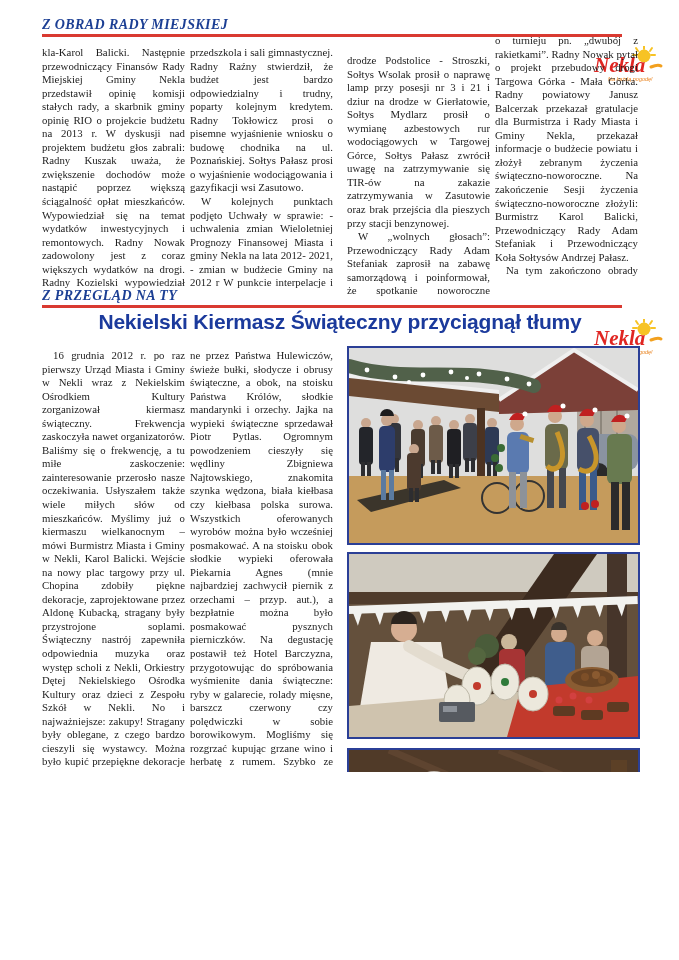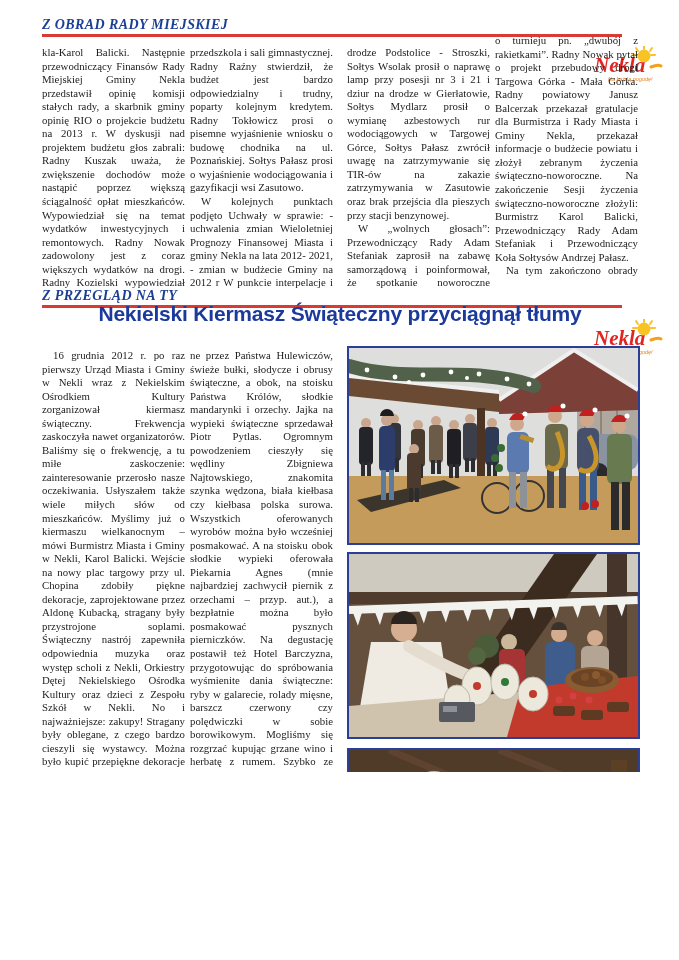--- a/index.html
+++ b/index.html
@@ -58,21 +58,21 @@
     </svg>
   </div>
 
   <div class="col" style="left:42px;top:46px;height:244px">
     <p>kla-Karol Balicki. Następnie przewodniczący Finansów Rady Miejskiej Gminy Nekla przedstawił opinię komisji stałych rady, a skarbnik gminy opinię RIO o projekcie budżetu na 2013 r. W dyskusji nad projektem budżetu głos zabrali: Radny Kuszak uważa, że zwiększenie dochodów może nastąpić poprzez większą ściągalność opłat mieszkańców. Wypowiedział się na temat wydatków inwestycyjnych i remontowych. Radny Nowak zadowolony jest z coraz większych wydatków na drogi. Radny Kozielski wypowiedział się na temat planowanych inwestycji nie tylko w mieście, ale i na terenach wiejskich, ze szczególnym uwzględnieniem</p>
   </div>
   <div class="col" style="left:190px;top:46px;height:244px">
     <p>przedszkola i sali gimnastycznej. Radny Raźny stwierdził, że budżet jest bardzo odpowiedzialny i trudny, poparty kolejnym kredytem. Radny Tokłowicz prosi o pisemne wyjaśnienie wniosku o budowę chodnika na ul. Poznańskiej. Sołtys Pałasz prosi o wyjaśnienie wodociągowania i gazyfikacji wsi Zasutowo.</p>
     <p class="ind">W kolejnych punktach podjęto Uchwały w sprawie: - uchwalenia zmian Wieloletniej Prognozy Finansowej Miasta i gminy Nekla na lata 2012- 2021, - zmian w budżecie Gminy na 2012 r W punkcie interpelacje i zapytania radnych i sołtysów poruszono następujące sprawy: Radny Nowak - prosił o wycięcie krzaków i gałęzi przy</p>
   </div>
-  <div class="col" style="left:347px;top:46px;height:244px">
+  <div class="col" style="left:347px;top:54px;height:244px">
     <p>drodze Podstolice - Stroszki, Sołtys Wsolak prosił o naprawę lamp przy posesji nr 3 i 21 i dziur na drodze w Gierłatowie, Sołtys Mydlarz prosił o wymianę azbestowych rur wodociągowych w Targowej Górce, Sołtys Pałasz zwrócił uwagę na zatrzymywanie się TIR-ów na zakazie zatrzymywania w Zasutowie oraz brak przejścia dla pieszych przy stacji benzynowej.</p>
     <p class="ind">W „wolnych głosach”: Przewodniczący Rady Adam Stefaniak zaprosił na zabawę samorządową i poinformował, że spotkanie noworoczne odbędzie się 11.01.2013 r., Radny Kozielski poinformował</p>
   </div>
   <div class="col" style="left:495px;top:34px;height:244px">
     <p>o turnieju pn. „dwubój z rakietkami”. Radny Nowak pytał o projekt przebudowy drogi Targowa Górka - Mała Górka. Radny powiatowy Janusz Balcerzak przekazał gratulacje dla Burmistrza i Rady Miasta i Gminy Nekla, przekazał informacje o budżecie powiatu i złożył zebranym życzenia świąteczno-noworoczne. Na zakończenie Sesji życzenia świąteczno-noworoczne złożyli: Burmistrz Karol Balicki, Przewodniczący Rady Adam Stefaniak i Przewodniczący Koła Sołtysów Andrzej Pałasz.</p>
     <p class="ind">Na tym zakończono obrady XXI Sesji Rady Miejskiej Gminy Nekla.</p>
 
   </div>
 
   <div class="sec-header" style="top:288px">Z PRZEGLĄD NA TY</div>
@@ -87,21 +87,21 @@
           <line x1="41" y1="9" x2="45" y2="9"></line>
         <line x1="63" y1="9" x2="59" y2="9"></line>
       </g>
       <circle cx="52" cy="10" r="6.5" fill="#f7c325"></circle>
       <path d="M59 21 q7 -3 10 -1" stroke="#f2a01e" stroke-width="3" fill="none" stroke-linecap="round"></path>
       <text x="2" y="26" font-family="Liberation Serif,serif" font-style="italic" font-weight="bold" font-size="21" fill="#e02622">Nekla</text>
       <text x="16" y="35" font-family="Liberation Sans,sans-serif" font-style="italic" font-size="5.5" fill="#e8821e">Na każdą pogodę!</text>
     </svg>
   </div>
 
-  <div class="art-title" style="top:302px">Nekielski Kiermasz Świąteczny przyciągnął tłumy</div>
+  <div class="art-title" style="top:310px">Nekielski Kiermasz Świąteczny przyciągnął tłumy</div>
 
   <div class="col" style="left:42px;top:349px;height:433px">
     <p class="ind">16 grudnia 2012 r. po raz pierwszy Urząd Miasta i Gminy w Nekli wraz z Nekielskim Ośrodkiem Kultury zorganizował kiermasz świąteczny. Frekwencja zaskoczyła nawet organizatorów. Baliśmy się o frekwencję, a tu miłe zaskoczenie: zainteresowanie przerosło nasze oczekiwania. Usłyszałem także wiele miłych słów od mieszkańców. Myślimy już o kiermaszu wielkanocnym – mówi Burmistrz Miasta i Gminy w Nekli, Karol Balicki. Wejście na nowy plac targowy przy ul. Chopina zdobiły piękne dekoracje, zaprojektowane przez Aldonę Kubacką, stragany były przystrojone soplami. Świąteczny nastrój zapewniła odpowiednia muzyka oraz występ scholi z Nekli, Orkiestry Dętej Nekielskiego Ośrodka Kultury oraz dzieci z Zespołu Szkół w Nekli. No i najważniejsze: zakupy! Stragany były oblegane, z czego bardzo cieszyli się wystawcy. Można było kupić przepiękne dekoracje i ozdoby świąteczne na stoisku sołtys Gierłatowa, Iwony Bączkowskiej. Naprzeciw swoje stoisko miało sołectwo Nekielka, oferujące ozdoby, biżuterię, czy wyroby z filcu. Powodzeniem cieszyły się miody z pasieki Państwa Andrzejewskich oraz Magdaleny Czechyry. Na stoisku GS Samopomoc Chłopska z Nekli były ciasta do degustacji przygotowa-</p>
   </div>
   <div class="col" style="left:190px;top:349px;height:425px">
     <p>ne przez Państwa Hulewiczów, świeże bułki, słodycze i obrusy świąteczne, a obok, na stoisku Państwa Królów, słodkie mandarynki i orzechy. Jajka na wypieki świąteczne sprzedawał Piotr Pytlas. Ogromnym powodzeniem cieszyły się wędliny Zbigniewa Najtowskiego, znakomita szynka wędzona, biała kiełbasa czy kiełbasa polska surowa. Wszystkich oferowanych wyrobów można było wcześniej posmakować. A na stoisku obok słodkie wypieki oferowała Piekarnia Agnes (mnie najbardziej zachwycił piernik z orzechami – przyp. aut.), a bezpłatnie można było posmakować pysznych pierniczków. Na degustację postawił też Hotel Barczyzna, przygotowując do spróbowania wyśmienite dania świąteczne: ryby w galarecie, rolady mięsne, barszcz czerwony czy polędwiczki w sobie borowikowym. Mogliśmy się rozgrzać kupując grzane wino i herbatę z rumem. Szybko ze straganu znikały też jabłka na szarlotkę z sadu Państwa Staniek ze Stępocina, którzy musieli jechać do domu po dostawę. Udało się sprzedać 260 kg. Prawie każdy znalazł coś dla siebie. W ramach ciekawostki dodam, że tylko trzy moje znajome wydały na kiermaszu razem 360,00 zł.</p>
 
   </div>
 
   <div class="photo" style="left:347px;top:346px">

